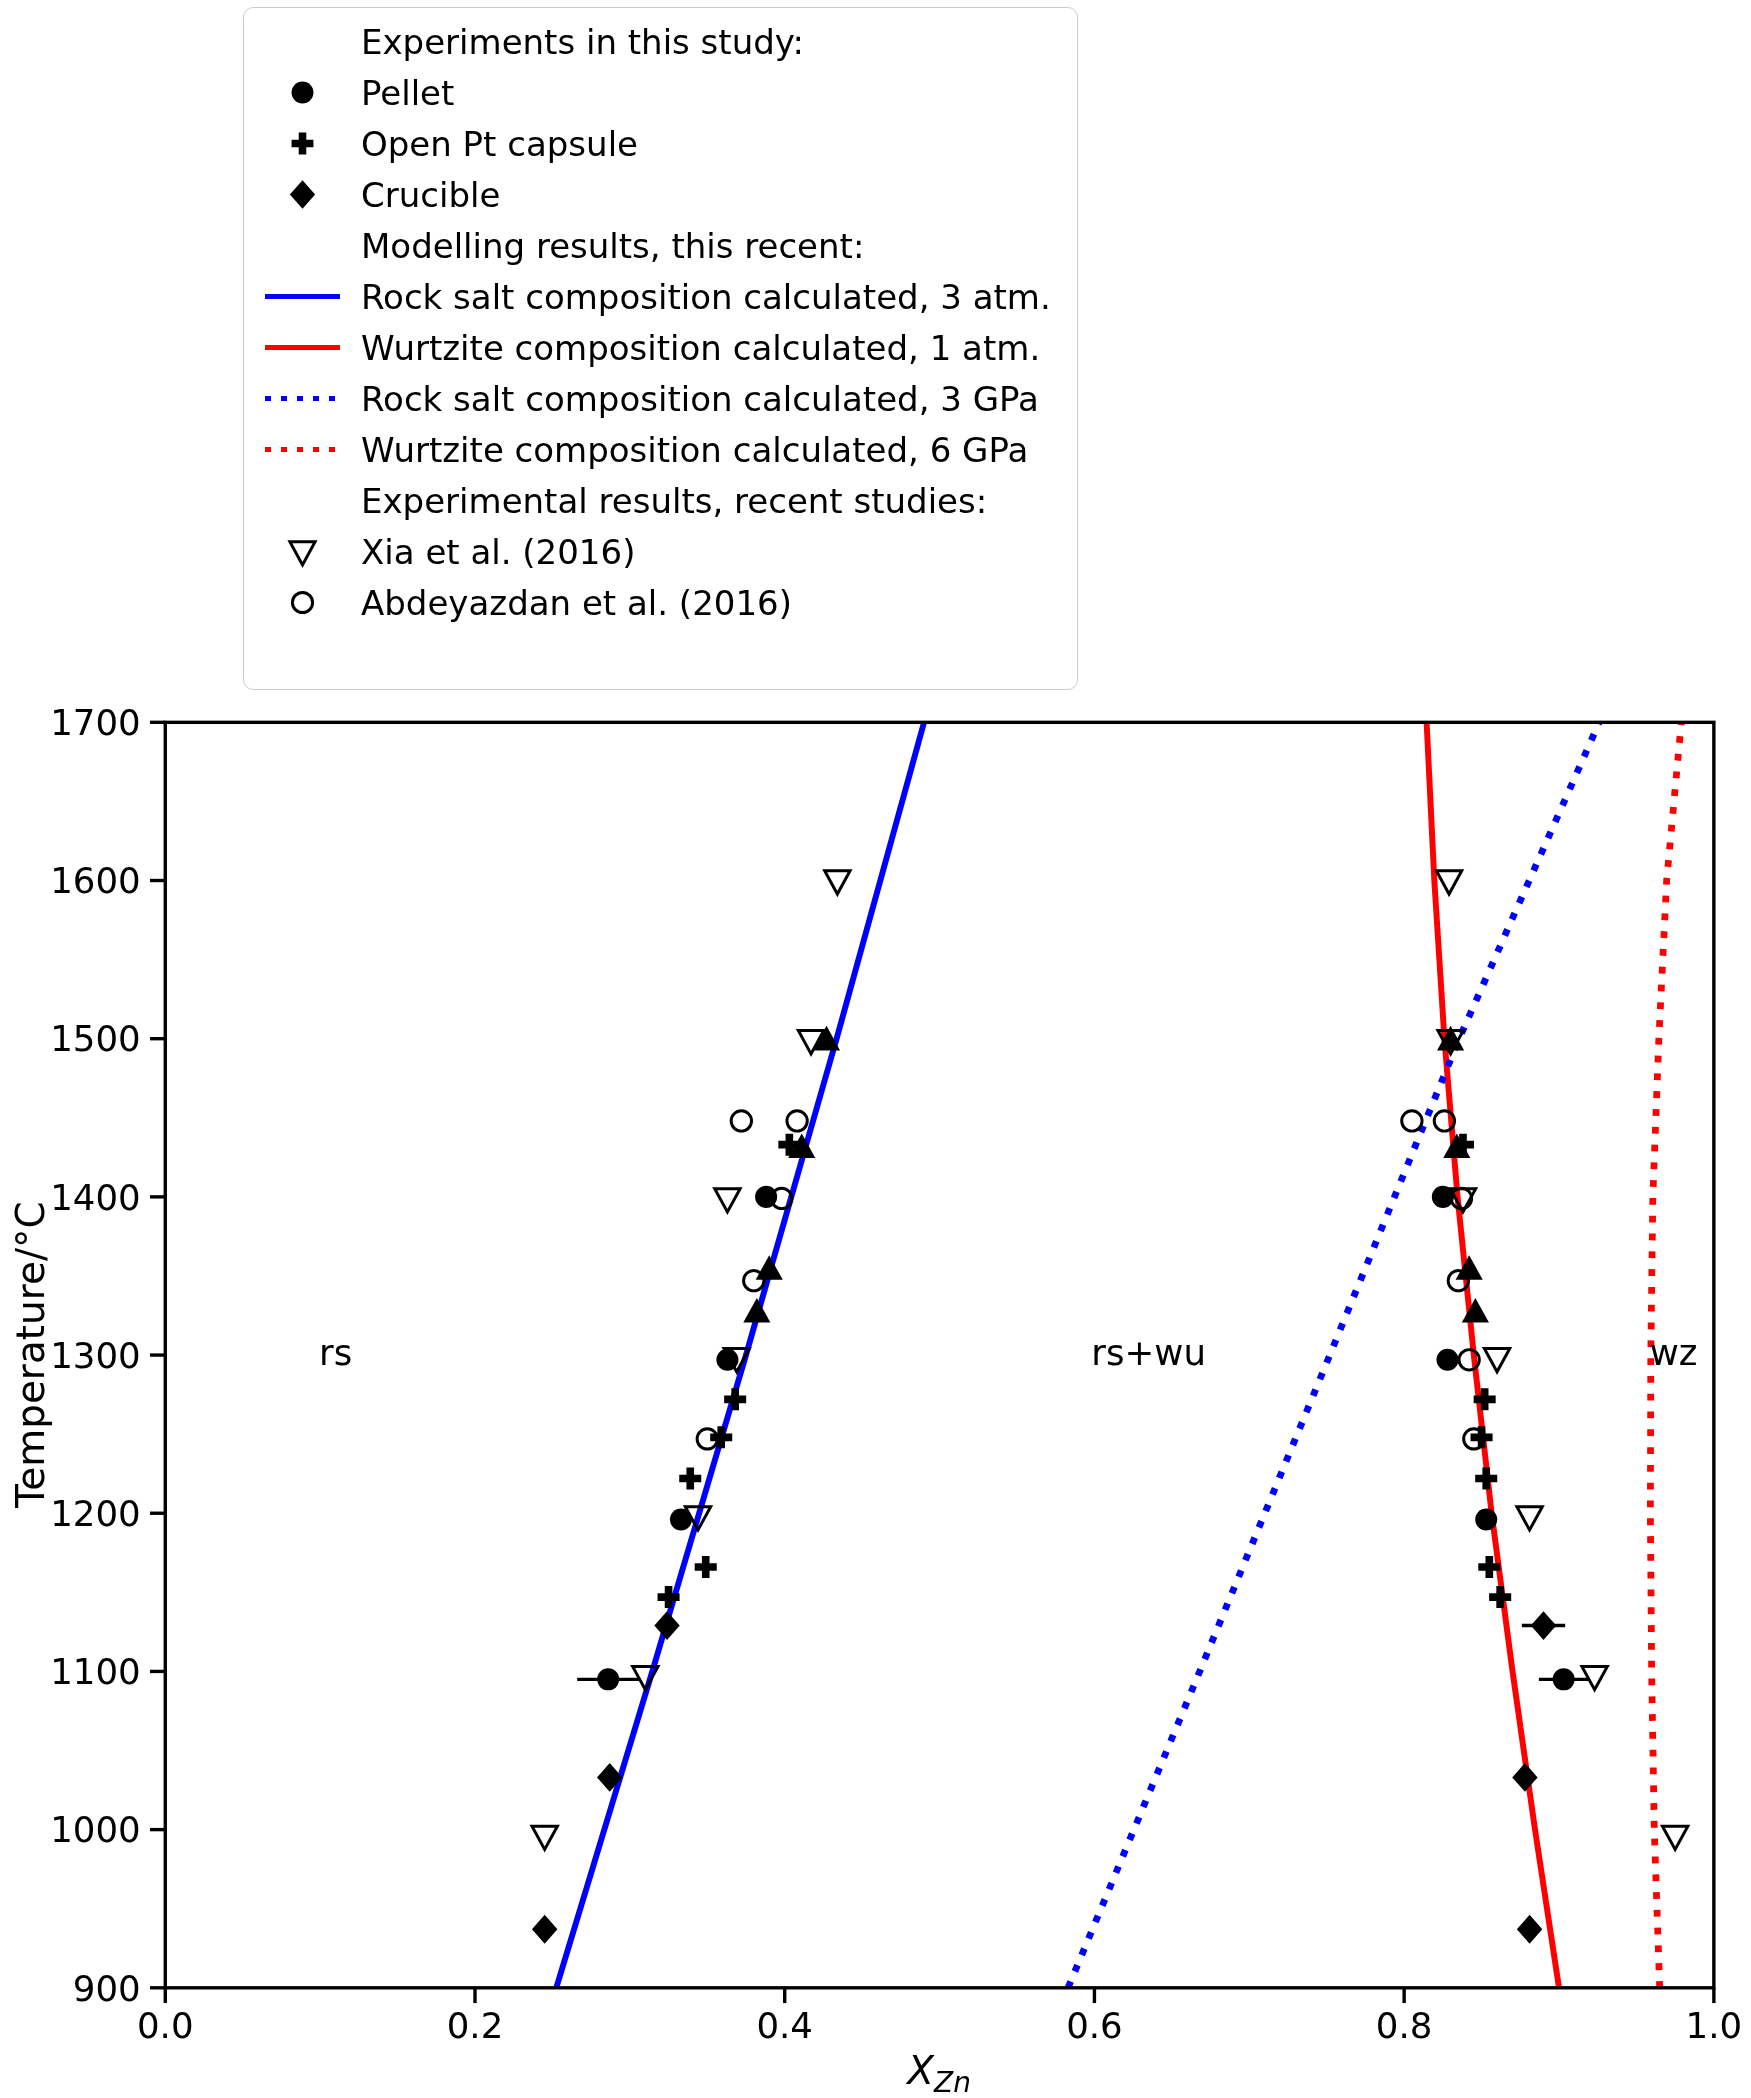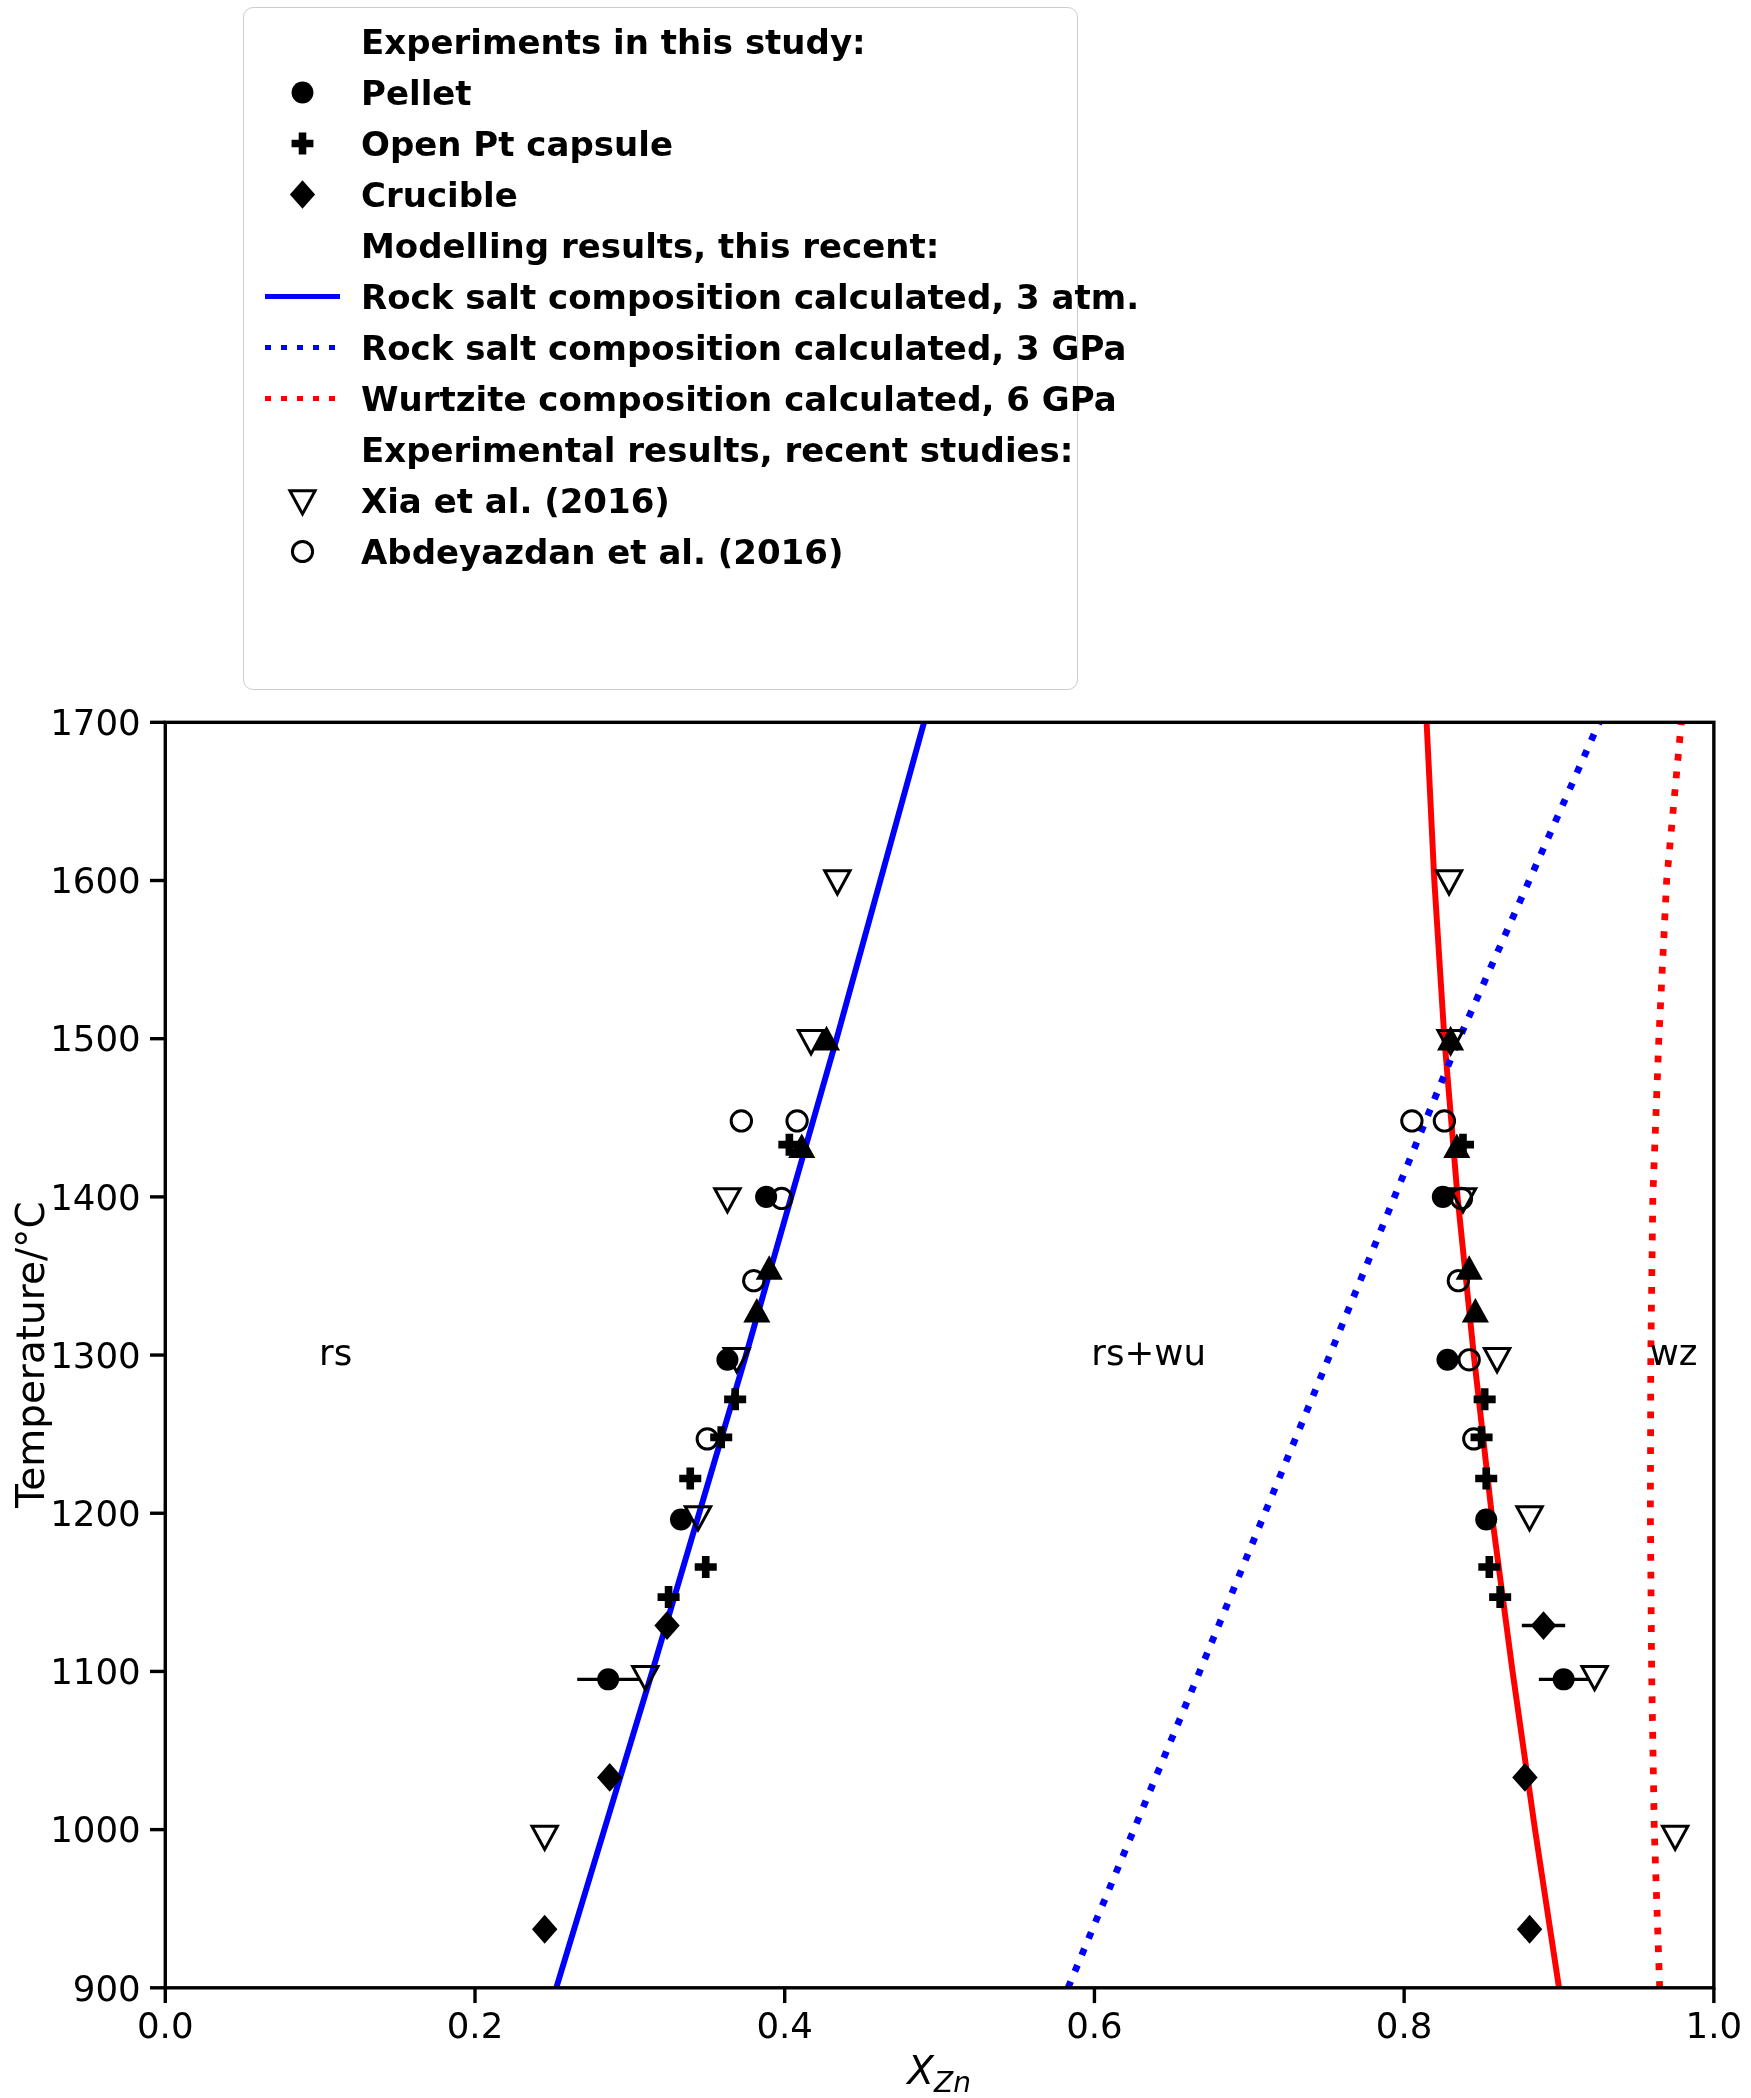--- a/index.html
+++ b/index.html
@@ -4,21 +4,21 @@
 <style>
   html,body{margin:0;padding:0;background:#ffffff;}
   .fig{position:relative;width:1752px;height:2099px;background:#ffffff;overflow:hidden;
        font-family:"DejaVu Sans",sans-serif;}
   #chart{position:absolute;left:0;top:0;}
   #chart text{font-family:"DejaVu Sans",sans-serif;fill:#000000;}
   .legend{position:absolute;left:243px;top:6.8px;width:835px;height:683px;box-sizing:border-box;
           background:#ffffff;border:1.7px solid #cccccc;border-radius:10.2px;padding:8.5px 0;}
   .lrow{display:flex;align-items:center;height:51px;}
   .lmark{width:117px;flex:none;display:flex;justify-content:center;align-items:center;}
-  .llab{font-size:34px;color:#000000;white-space:nowrap;line-height:1;font-weight:bold;}
+  .llab{font-size:34px;color:#000000;white-space:nowrap;line-height:1;}
   .lsw{width:75px;height:5.1px;}
 </style>
 </head>
 <body>
 
 <div class="fig">
   <svg id="chart" width="1752" height="2099" viewBox="0 0 2067 2476" xmlns="http://www.w3.org/2000/svg">
     <g id="plotgen">
         <defs>
           <clipPath id="plotclip">
@@ -179,20 +179,26 @@
         <span class="llab">Modelling results, this recent:</span>
       </div>
       <div class="lrow">
         <span class="lmark">
           <span class="lsw" style="background: rgb(0, 0, 255);"></span>
         </span>
         <span class="llab">Rock salt composition calculated, 3 atm.</span>
       </div>
       <div class="lrow">
         <span class="lmark">
+          <span class="lsw" style="background: rgb(255, 0, 0);"></span>
+        </span>
+        <span class="llab">Wurtzite composition calculated, 1 atm.</span>
+      </div>
+      <div class="lrow">
+        <span class="lmark">
           <span class="lsw" style="background: repeating-linear-gradient(90deg, rgb(0, 0, 255) 0px, rgb(0, 0, 255) 6px, transparent 6px, transparent 16px);"></span>
         </span>
         <span class="llab">Rock salt composition calculated, 3 GPa</span>
       </div>
       <div class="lrow">
         <span class="lmark">
           <span class="lsw" style="background: repeating-linear-gradient(90deg, rgb(255, 0, 0) 0px, rgb(255, 0, 0) 6px, transparent 6px, transparent 16px);"></span>
         </span>
         <span class="llab">Wurtzite composition calculated, 6 GPa</span>
       </div>

